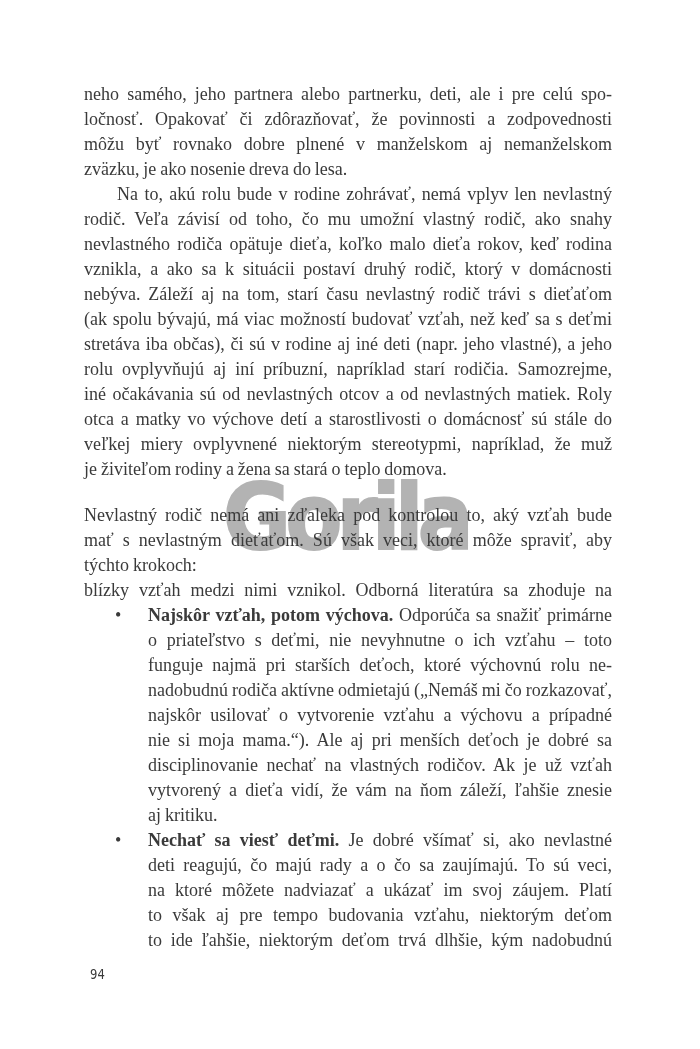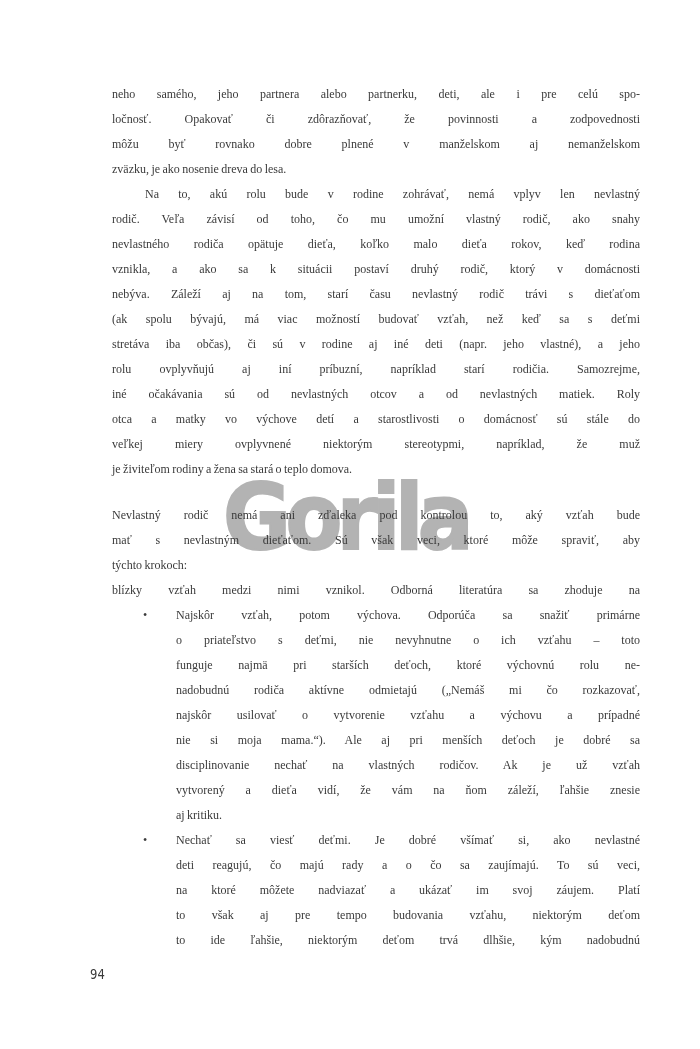--- a/index.html
+++ b/index.html
@@ -24,35 +24,34 @@
     letter-spacing:-6px;
     transform:scaleX(0.92);
     transform-origin:left top;
     user-select:none;
   }
   .body-text{
     position:absolute;
     left:84px;top:82px;
     width:528px;
     z-index:1;
-    font-size:12px;
+    font-size:18px;
     line-height:25px;
     word-spacing:-0.6px;
-    margin-left:28px;
   }
   .line{text-align:justify;text-align-last:justify;}
   .line.last{text-align-last:left;}
   .line.indent{text-indent:33px;}
   .para.gap{margin-top:21px;}
   .para.bullet{position:relative;padding-left:64px;}
   .para.bullet .marker{
     position:absolute;left:31px;top:0;
     line-height:25px;
   }
-  .para b{font-weight:normal;}
+  .para b{font-weight:bold;}
   .page-number{
     position:absolute;
     left:90px;top:966px;
     font-family:"DejaVu Sans", sans-serif;
     font-size:14.5px;
     color:#3a3a3a;
     transform:scaleX(0.8);
     transform-origin:left top;
   }
 </style>

